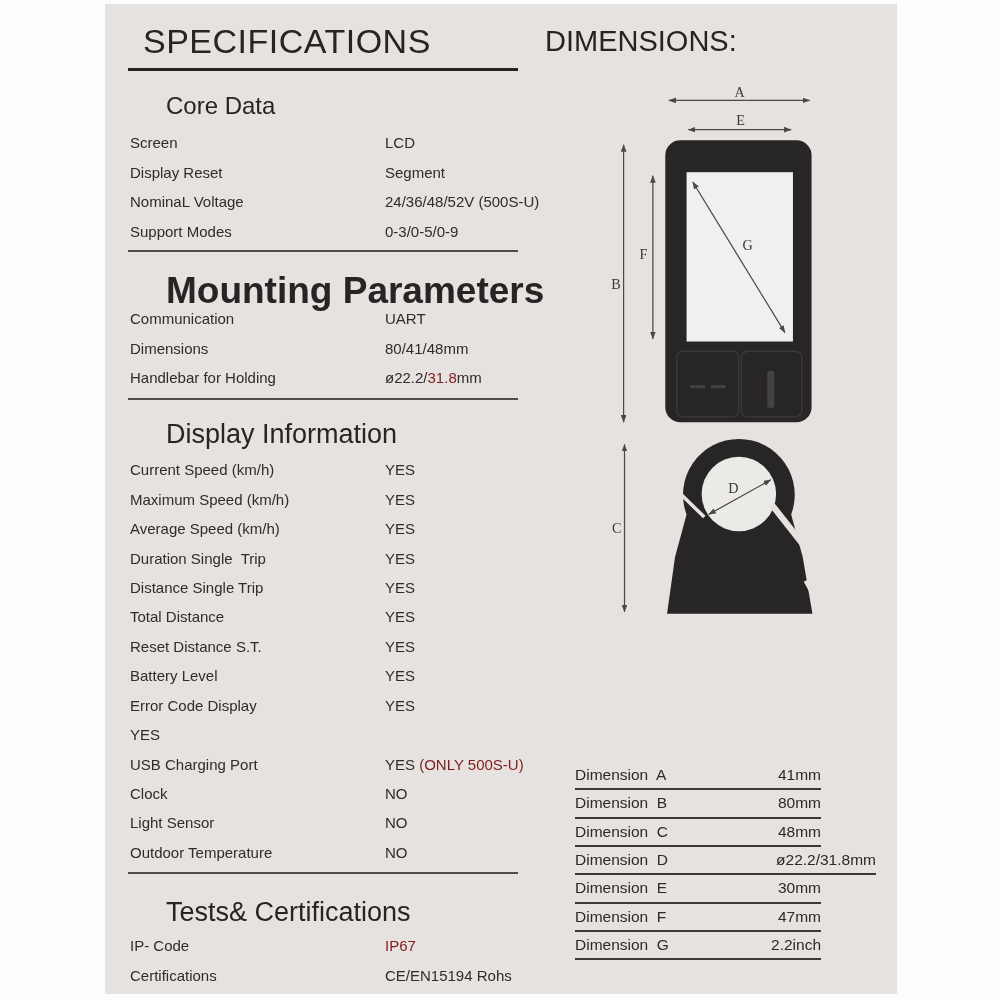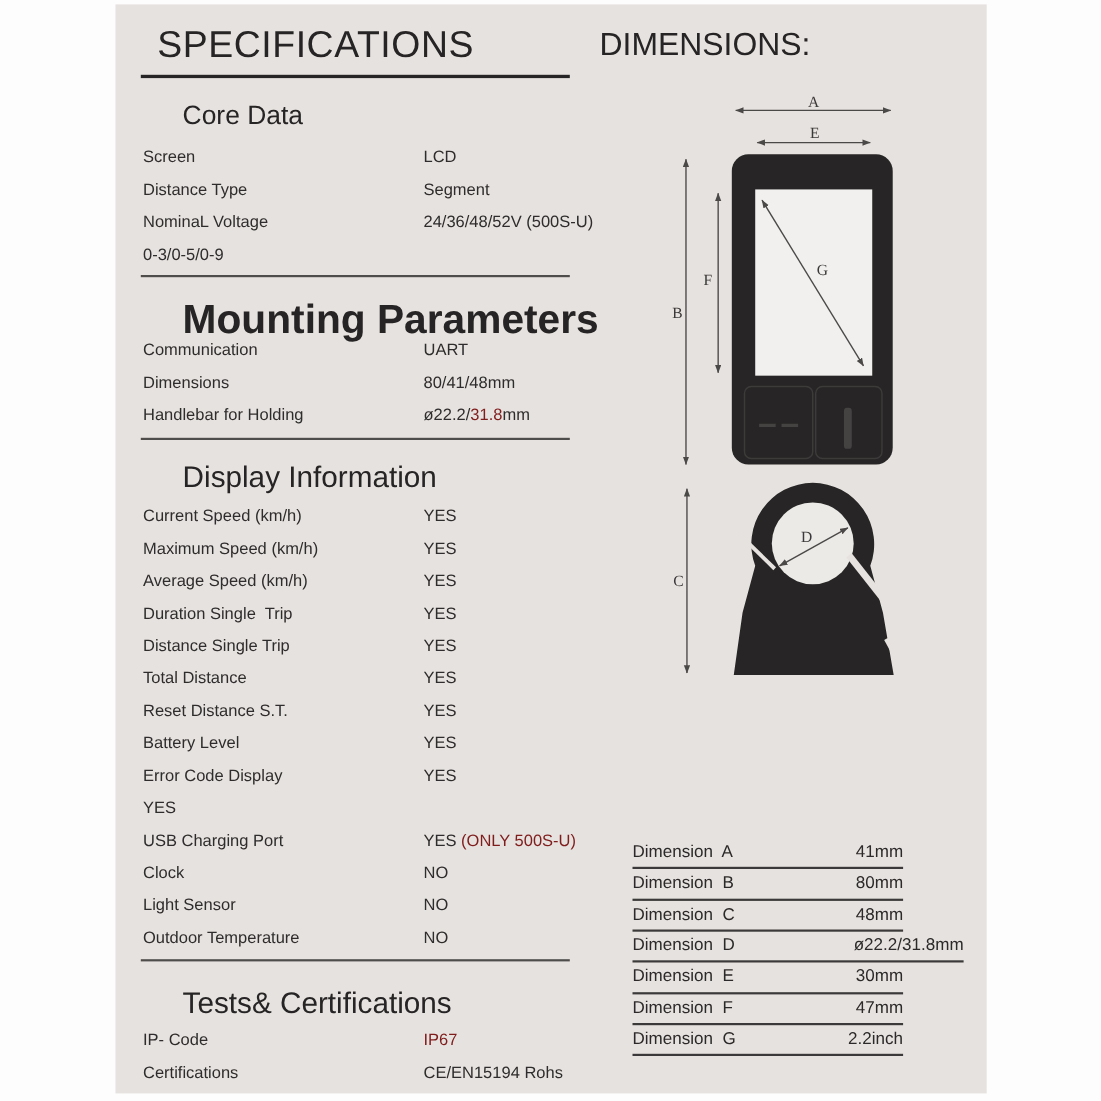--- a/index.html
+++ b/index.html
@@ -34,28 +34,29 @@
   <div class="abs big-title" style="left:127px;top:24px;">SPECIFICATIONS</div>
   <div class="abs rule-thick" style="left:128px;top:68px;width:390px;"></div>
 
   <div class="abs sec-h" style="left:128px;top:94px;font-size:24px;">Core Data</div>
   <div class="abs rows" style="left:130px;top:128px;width:430px;">
     <div class="row">
       <span class="lbl">Screen</span>
       <span class="val">LCD</span>
     </div>
     <div class="row">
-      <span class="lbl">Distance Type</span>
+      <span class="lbl">Display Reset</span>
       <span class="val">Segment</span>
     </div>
     <div class="row">
       <span class="lbl">NominaL Voltage</span>
       <span class="val">24/36/48/52V (500S-U)</span>
     </div>
     <div class="row">
+      <span class="lbl">Support Modes</span>
       <span class="val">0-3/0-5/0-9</span>
     </div>
   </div>
   <div class="abs rule-thin" style="left:128px;top:250px;width:390px;"></div>
 
   <div class="abs sec-h" style="left:128px;top:272px;font-size:37px;font-weight:bold;">Mounting Parameters</div>
   <div class="abs rows" style="left:130px;top:304px;width:430px;">
     <div class="row">
       <span class="lbl">Communication</span>
       <span class="val">UART</span>

